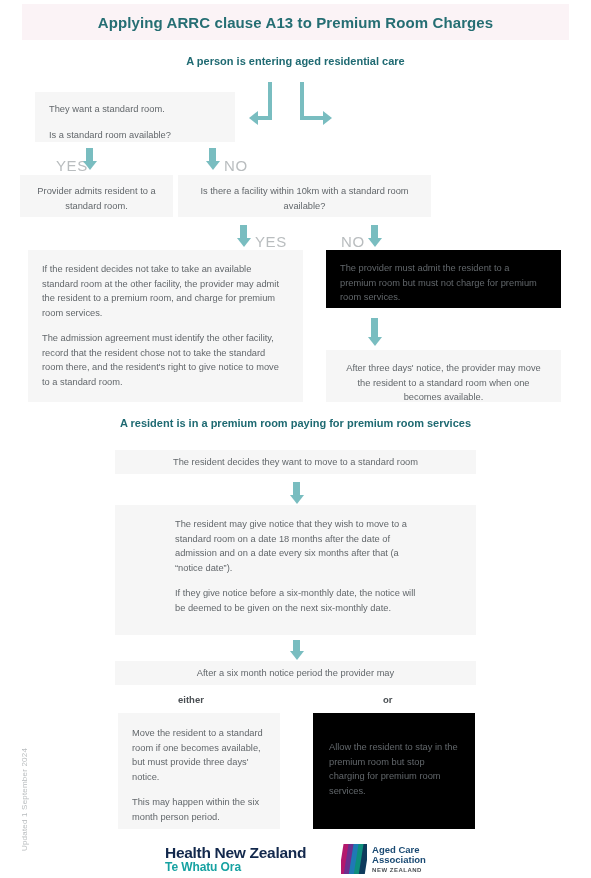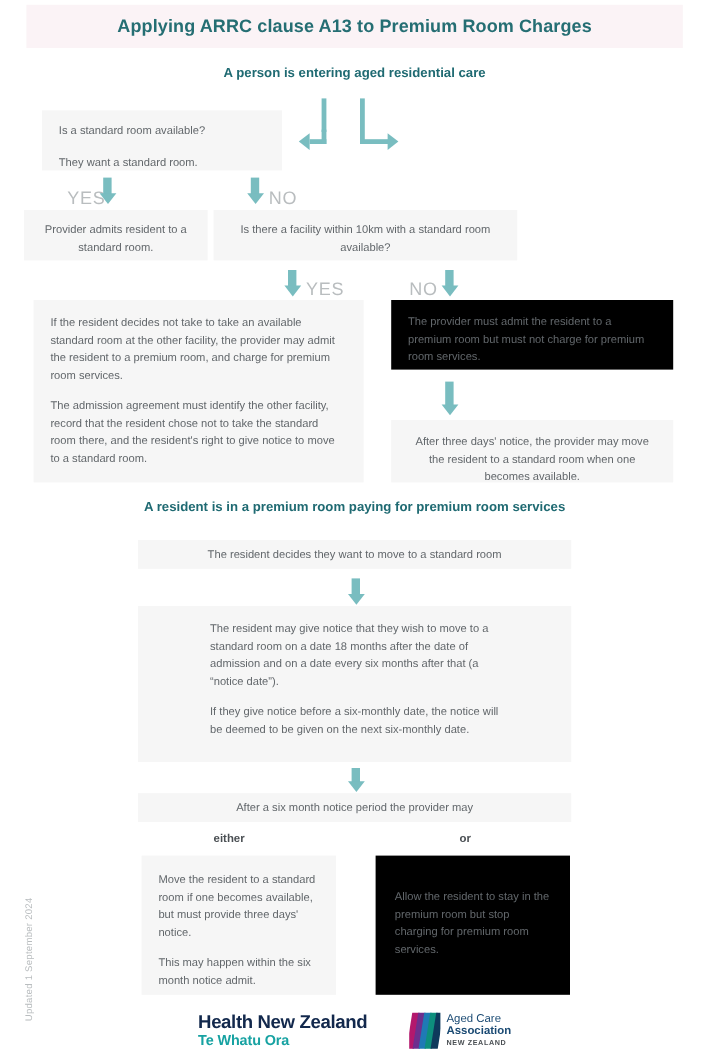--- a/index.html
+++ b/index.html
@@ -184,21 +184,21 @@
     position: absolute;
     top: -4px;
     height: 40px;
     width: 6px;
     transform: skewX(-9deg);
   }
   .aca-text { line-height: 1.12; }
   .aca-t1 {
     display: block;
     font-size: 9.5px;
-    font-weight: normal;
+    font-weight: bold;
     color: #1a4a73;
   }
   .aca-t2 {
     display: block;
     font-size: 9.5px;
     font-weight: bold;
     color: #1a4a73;
   }
   .aca-t3 {
     display: block;
@@ -223,22 +223,22 @@
   <div class="vline" style="left:268px; top:82px; height:28px;"></div>
   <div class="hline" style="left:258px; top:116px; width:14px;"></div>
   <div class="vline" style="left:268px; top:108px; height:12px;"></div>
   <div class="arrow-left-head" style="left:249px; top:111px;"></div>
 
   <div class="vline" style="left:300px; top:82px; height:38px;"></div>
   <div class="hline" style="left:300px; top:116px; width:24px;"></div>
   <div class="arrow-right-head" style="left:323px; top:111px;"></div>
 
   <div class="box" style="left:35px; top:92px; width:200px; height:50px; padding:10px 14px;">
+    <p>They want a standard room.</p>
     <p>Is a standard room available?</p>
-    <p>They want a standard room.</p>
   </div>
 
 
   <div class="branch-label" style="left:56px; top:157px;">YES</div>
   <div class="arrow-down" style="left:86px; top:148px; height:14px;"></div>
 
   <div class="arrow-down" style="left:209px; top:148px; height:14px;"></div>
   <div class="branch-label" style="left:224px; top:157px;">NO</div>
 
   <div class="box center" style="left:20px; top:175px; width:153px; height:42px; padding:9px 8px;">
@@ -287,21 +287,21 @@
 
   <div class="box center" style="left:115px; top:661px; width:361px; height:24px; padding:5px 10px;">
     <p>After a six month notice period the provider may</p>
   </div>
 
   <div class="eo-label" style="left:178px; top:694px;">either</div>
   <div class="eo-label" style="left:383px; top:694px;">or</div>
 
   <div class="box" style="left:118px; top:713px; width:162px; height:116px; padding:13px 14px;">
     <p>Move the resident to a standard room if one becomes available, but must provide three days' notice.</p>
-    <p>This may happen within the six month notice admit.</p>
+    <p>This may happen within the six month person period.</p>
   </div>
 
   <div class="box pink" style="left:313px; top:713px; width:162px; height:116px; padding:27px 16px;">
     <p>Allow the resident to stay in the premium room but stop charging for premium room services.</p>
   </div>
 
   <div class="sidebar-note">Updated 1 September 2024</div>
 
   <div class="footer">
     <div class="hnz-logo">

